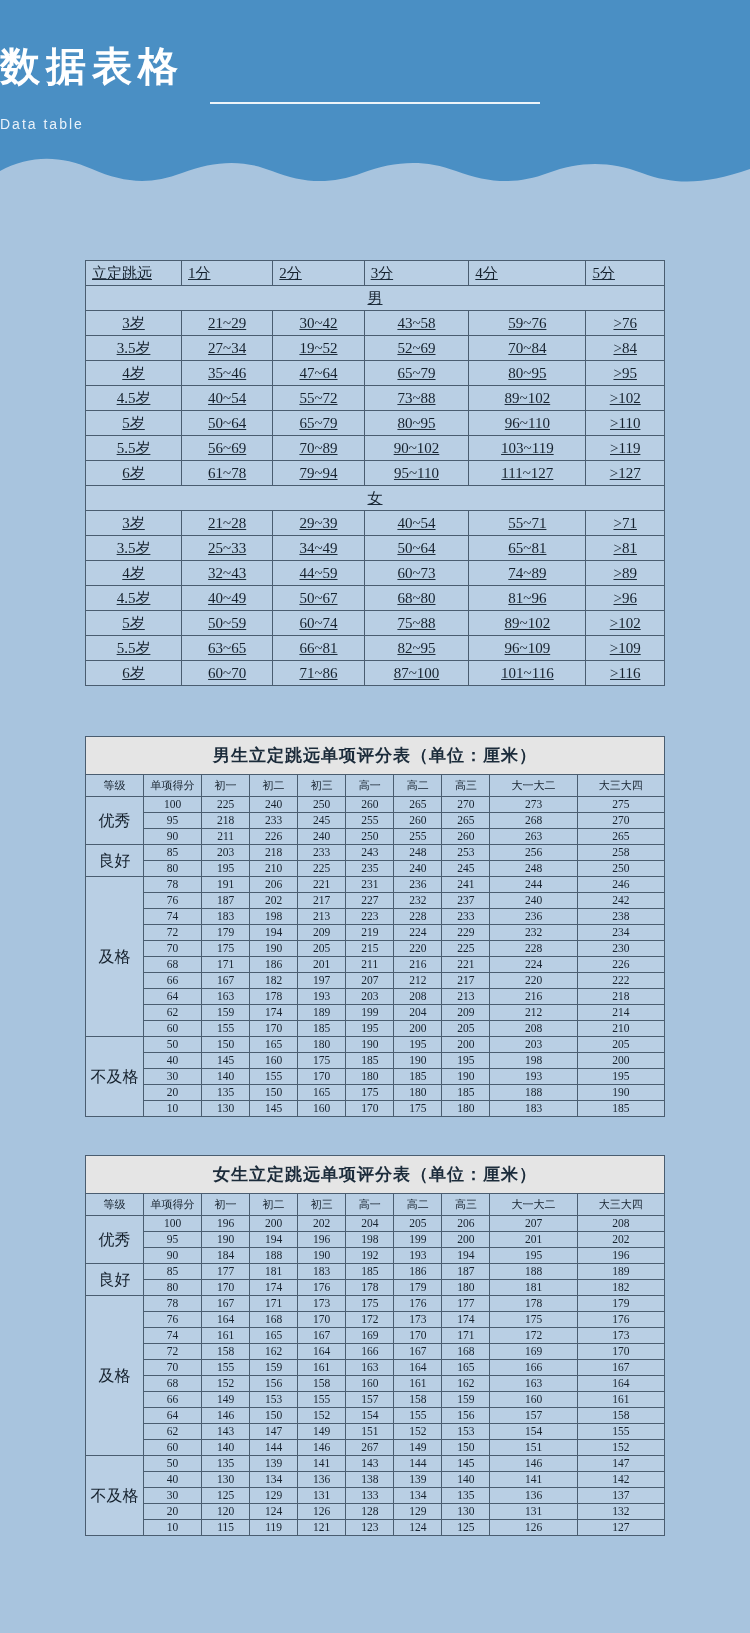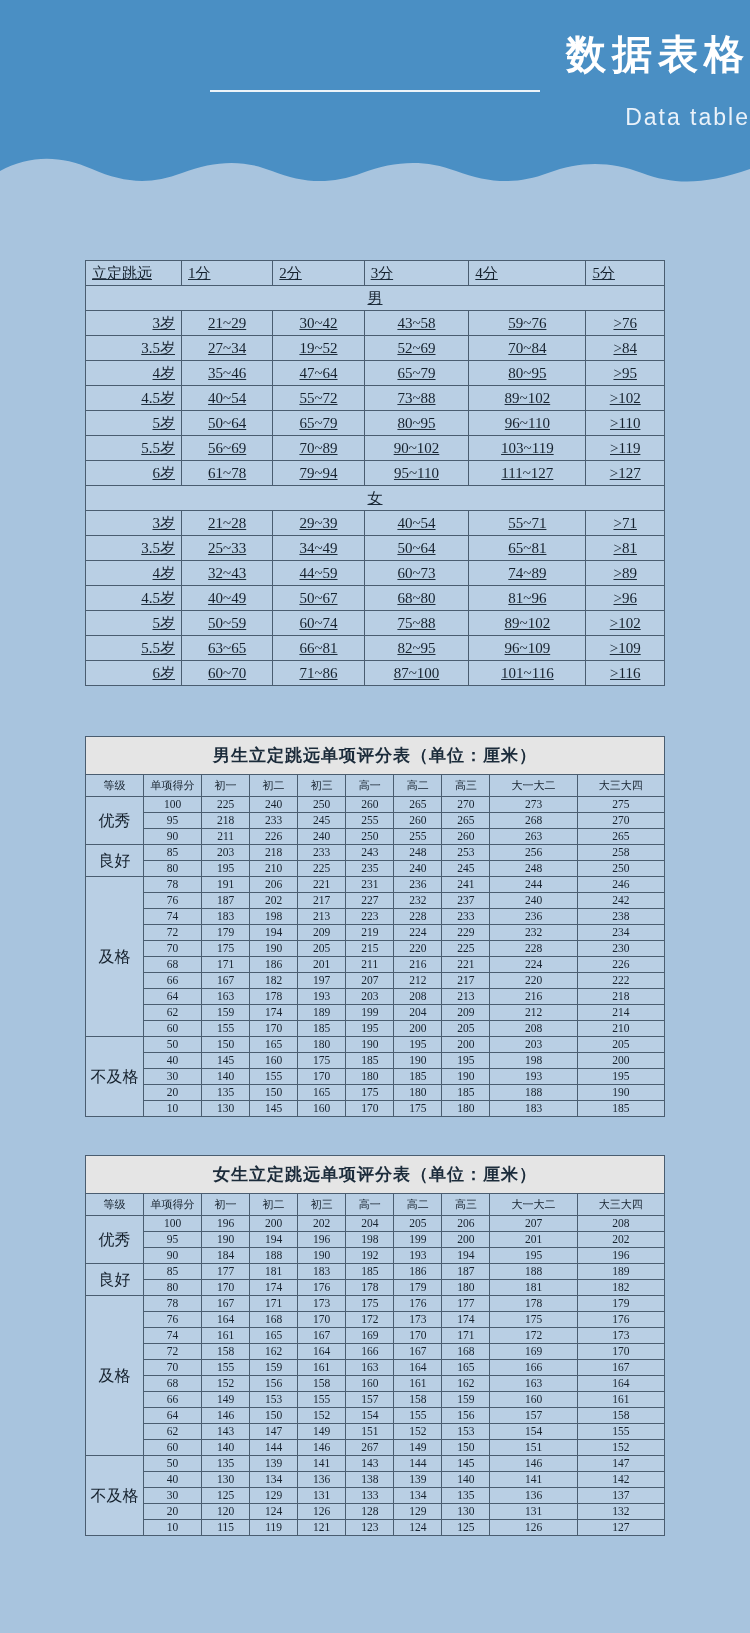--- a/index.html
+++ b/index.html
@@ -14,41 +14,41 @@
 
   
   .header {
     position: relative;
     width: 750px;
     height: 195px;
     background: #4a8fc4;
     overflow: hidden;
   }
   .header-inner {
-    padding-top: 28px;
-    text-align: right;
+    padding-top: 40px;
+    text-align: left;
   }
   .header-title {
     font-size: 40px;
     font-weight: bold;
     color: #ffffff;
     letter-spacing: 6px;
     margin: 0;
     line-height: 1.3;
   }
   .header-rule {
     width: 330px;
     height: 2px;
     background: #ffffff;
     margin: 10px auto 0 auto;
     opacity: .9;
   }
   .header-sub {
     margin-top: 12px;
-    font-size: 23px;
+    font-size: 14px;
     color: #eaf2fa;
     letter-spacing: 2px;
   }
   .wave {
     position: absolute;
     left: 0;
     bottom: -2px;
     width: 750px;
     height: 46px;
     display: block;
@@ -73,21 +73,21 @@
   #table1 {
     width: 580px;
     margin: 0 auto;
     font-size: 15px;
   }
   #table1 td {
     height: 24px;
     padding: 1px 6px;
     line-height: 22px;
   }
-  #table1 td.lbl { text-align: right; width: 96px; }
+  #table1 td.lbl { text-align: center; width: 96px; }
   #table1 td.val { text-align: center; }
   #table1 td.hdr { text-align: left; }
   #table1 td.gender { text-align: center; }
 
   
   .score-table-wrap { width: 580px; margin: 0 auto; }
   .score-title {
     border: 1px solid #4a5d70;
     border-bottom: none;
     text-align: center;

